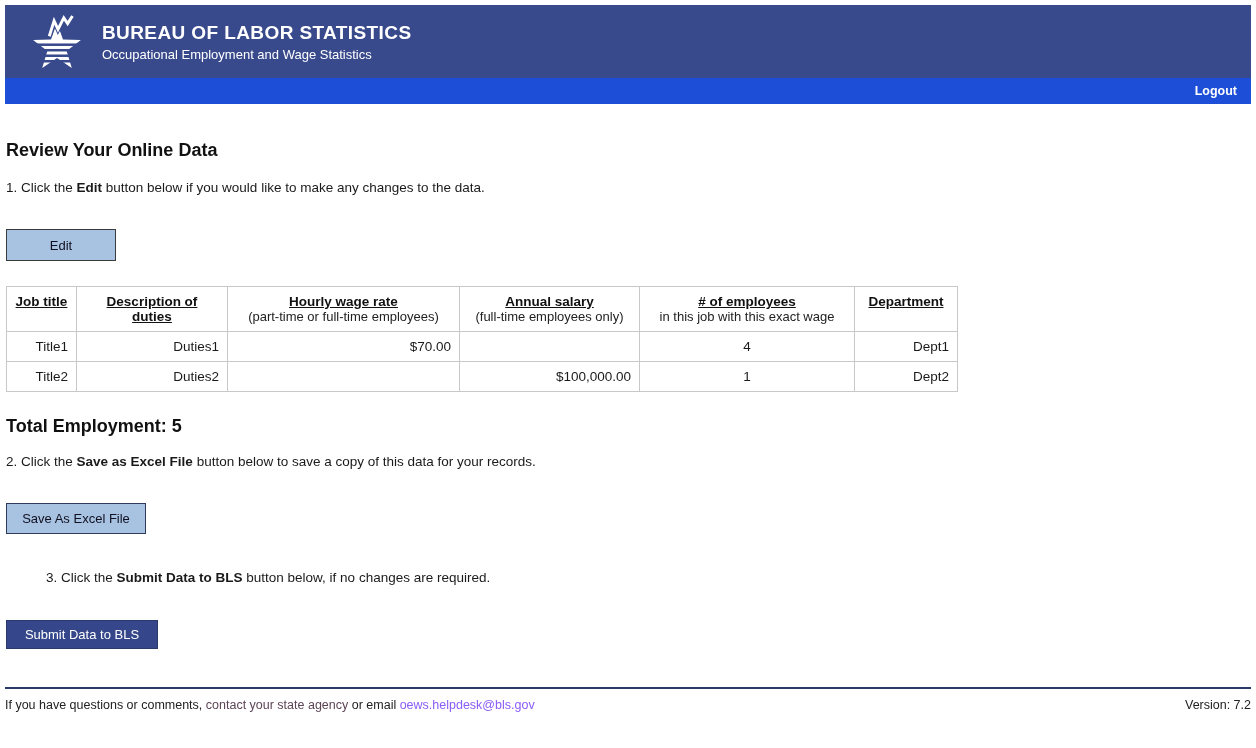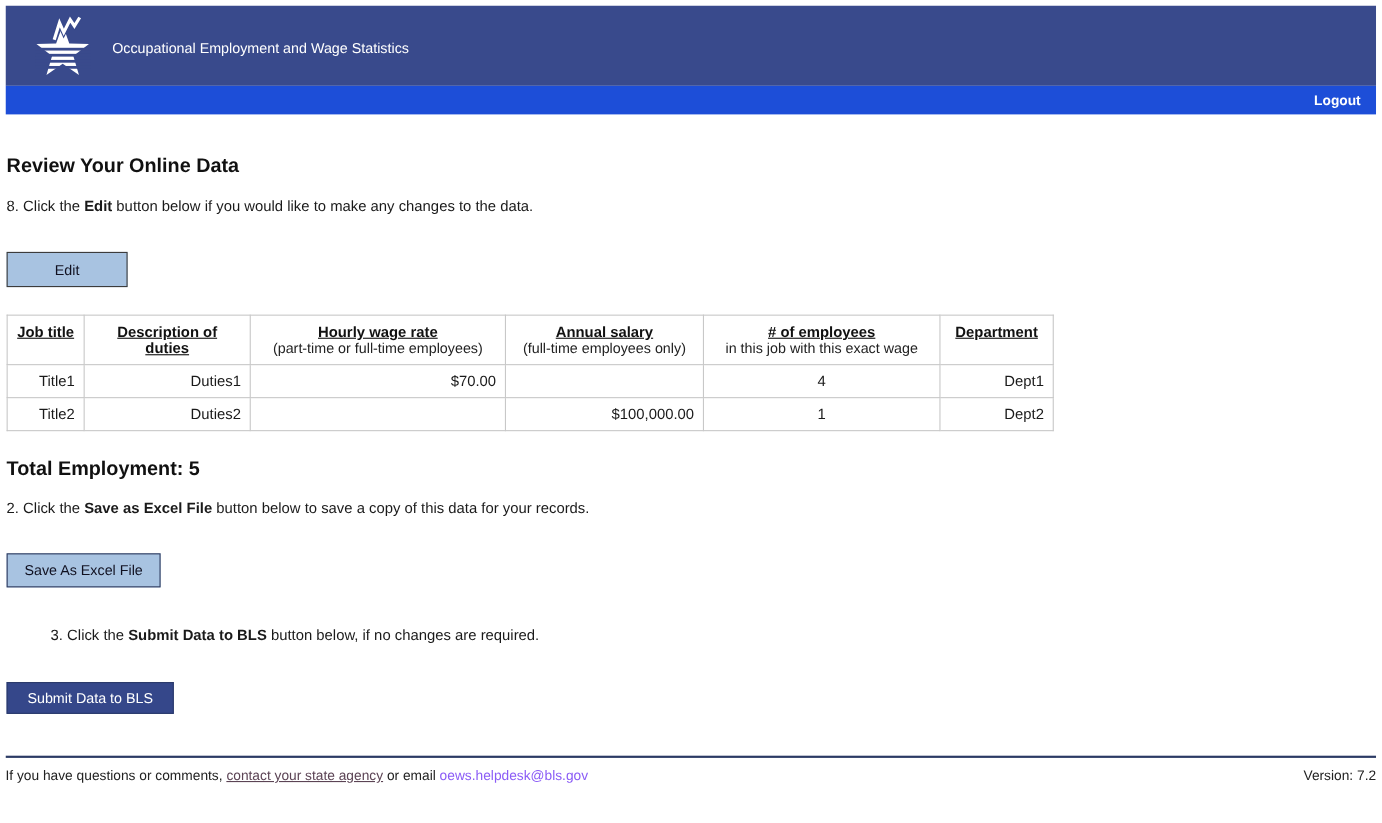--- a/index.html
+++ b/index.html
@@ -101,21 +101,21 @@
   
   .footer {
     margin-top: 38px;
     border-top: 2px solid #2b3a64;
     padding-top: 9px;
     display: flex;
     justify-content: space-between;
     font-size: 12.5px;
     color: #222222;
   }
-  .agency-link { color: #5c4455; text-decoration: underline; cursor: pointer; }
+  .agency-link { color: #5c4455; cursor: pointer; }
   .email-link { color: #8b5cf6; cursor: pointer; }
   .version { color: #222222; }
 </style>
 </head>
 <body>
 
 <div class="header-band">
   <div class="logo-wrap">
     <svg viewBox="0 0 60 60" width="58" height="58" aria-hidden="true">
       <polygon points="30,10 36.2,27.5 54.7,28.0 40.0,39.2 45.3,57.0 30,46.5 14.7,57.0 20.0,39.2 5.3,28.0 23.8,27.5" fill="#ffffff"></polygon>
@@ -123,33 +123,34 @@
         <rect x="4" y="31.5" width="52" height="2.6"></rect>
         <rect x="4" y="37.2" width="52" height="2.6"></rect>
         <rect x="4" y="42.9" width="52" height="2.6"></rect>
         <rect x="4" y="48.6" width="52" height="2.6"></rect>
       </g>
       <polyline points="22,24 27,8 31,17 37,5 41,11 46,3" fill="none" stroke="#394a8c" stroke-width="5"></polyline>
       <polyline points="22,24 27,8 31,17 37,5 41,11 46,3" fill="none" stroke="#ffffff" stroke-width="3"></polyline>
     </svg>
   </div>
   <div class="header-text">
+    <div class="header-title">BUREAU OF LABOR STATISTICS</div>
     <div class="header-subtitle">Occupational Employment and Wage Statistics</div>
   </div>
 </div>
 
 <div class="red-bar">
   <a class="logout-link">Logout</a>
 </div>
 
 <div class="main">
 
   <h1 class="page-title">Review Your Online Data</h1>
 
-  <p class="step"><span>8. Click the </span><b>Edit</b><span> button below if you would like to make any changes to the data.</span></p>
+  <p class="step"><span>1. Click the </span><b>Edit</b><span> button below if you would like to make any changes to the data.</span></p>
 
   <button class="btn edit-btn">Edit</button>
 
   <table class="data-table">
     <thead>
       <tr>
         <th class="w-job">
           <div class="th-title">Job title</div>
         </th>
         <th class="w-desc">

